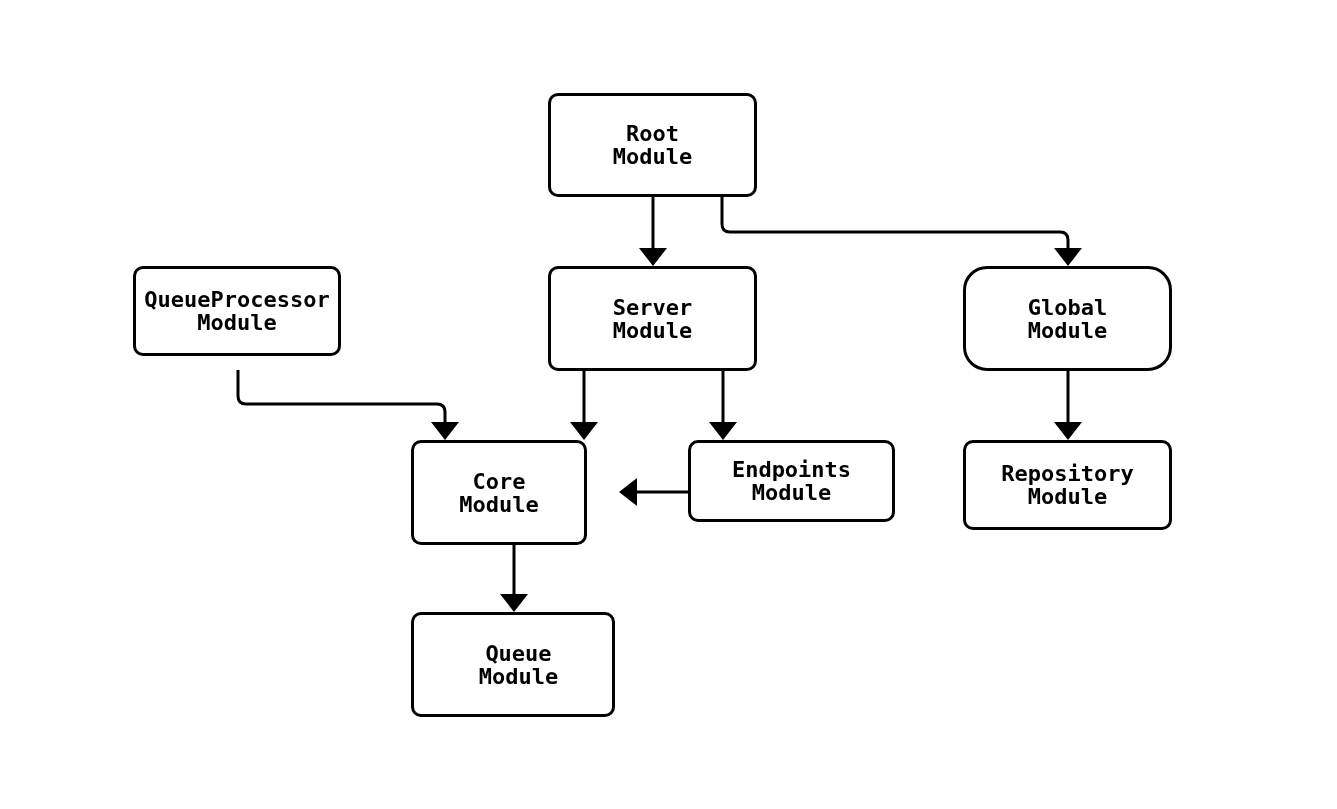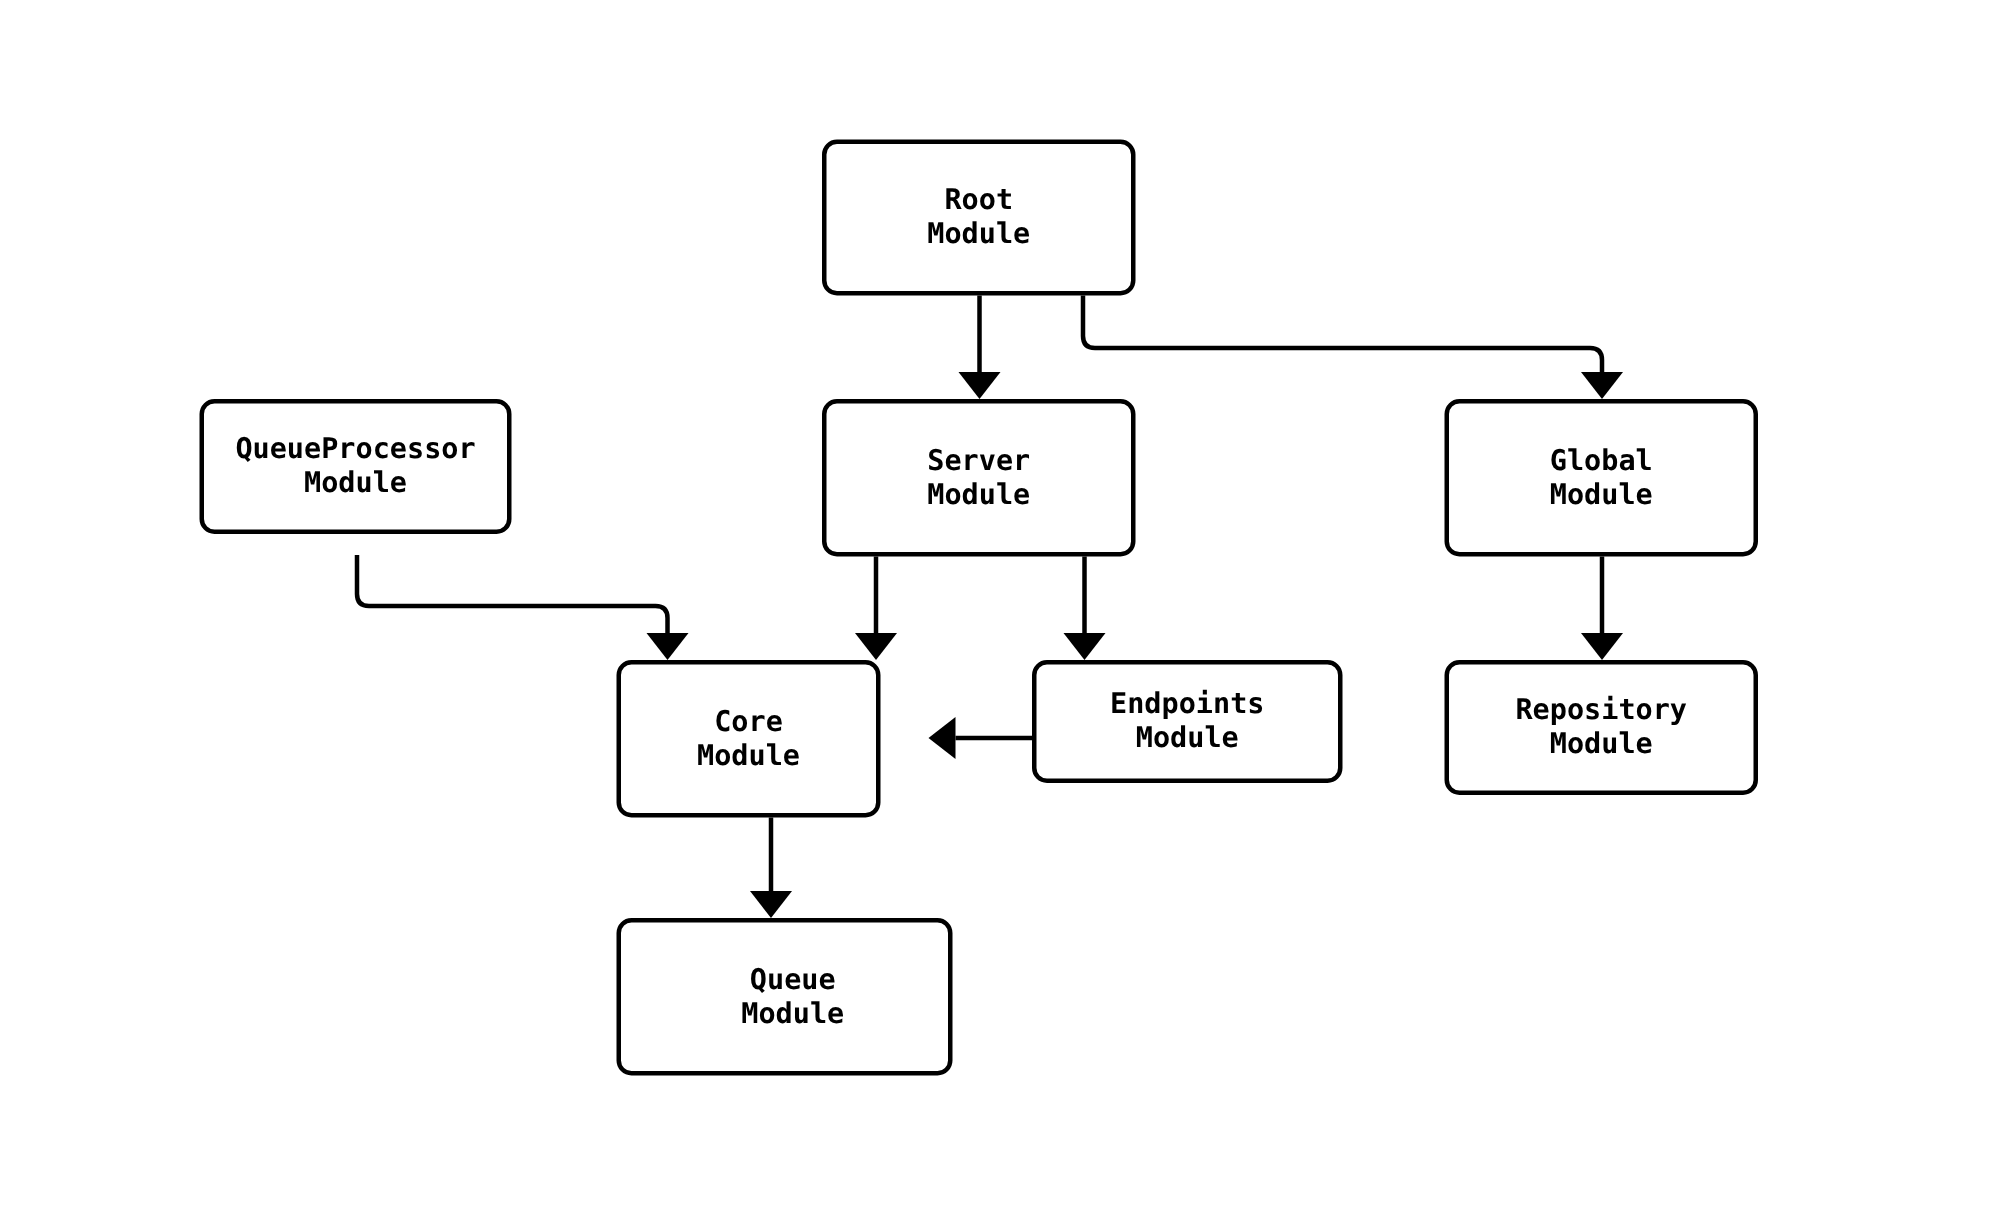--- a/index.html
+++ b/index.html
@@ -38,21 +38,21 @@
     border-radius: 10px;
     background: #ffffff;
     display: flex;
     align-items: center;
     justify-content: center;
     text-align: center;
   }
   .node-label {
     font-family: "DejaVu Sans Mono", monospace;
     font-weight: bold;
-    font-size: 19px;
+    font-size: 22px;
     line-height: 23px;
     color: #000000;
     white-space: pre-line;
   }
 </style>
 </head>
 <body>
 
 <div class="canvas">
 
@@ -99,38 +99,38 @@
   <div class="node" style="left:133px; top:266px; width:208px; height:90px;">
     <span class="node-label">QueueProcessor
 Module</span>
   </div>
 
   <div class="node" style="left:548px; top:266px; width:209px; height:105px;">
     <span class="node-label">Server
 Module</span>
   </div>
 
-  <div class="node" style="left:963px; top:266px; width:209px; height:105px;">
+  <div class="node" style="left:963px; top:266px; width:209px; height:105px;border-radius:24px;">
     <span class="node-label">Global
 Module</span>
   </div>
 
   <div class="node" style="left:411px; top:440px; width:176px; height:105px;">
     <span class="node-label">Core
 Module</span>
   </div>
 
   <div class="node" style="left:688px; top:440px; width:207px; height:82px;">
     <span class="node-label">Endpoints
 Module</span>
   </div>
 
   <div class="node" style="left:963px; top:440px; width:209px; height:90px;">
     <span class="node-label">Repository
 Module</span>
   </div>
 
-  <div class="node" style="left:411px; top:612px; width:224px; height:105px;padding-left:11px;">
+  <div class="node" style="left:411px; top:612px; width:204px; height:105px;padding-left:11px;">
     <span class="node-label">Queue
 Module</span>
   </div>
 
 </div>
 
 </body></html>

